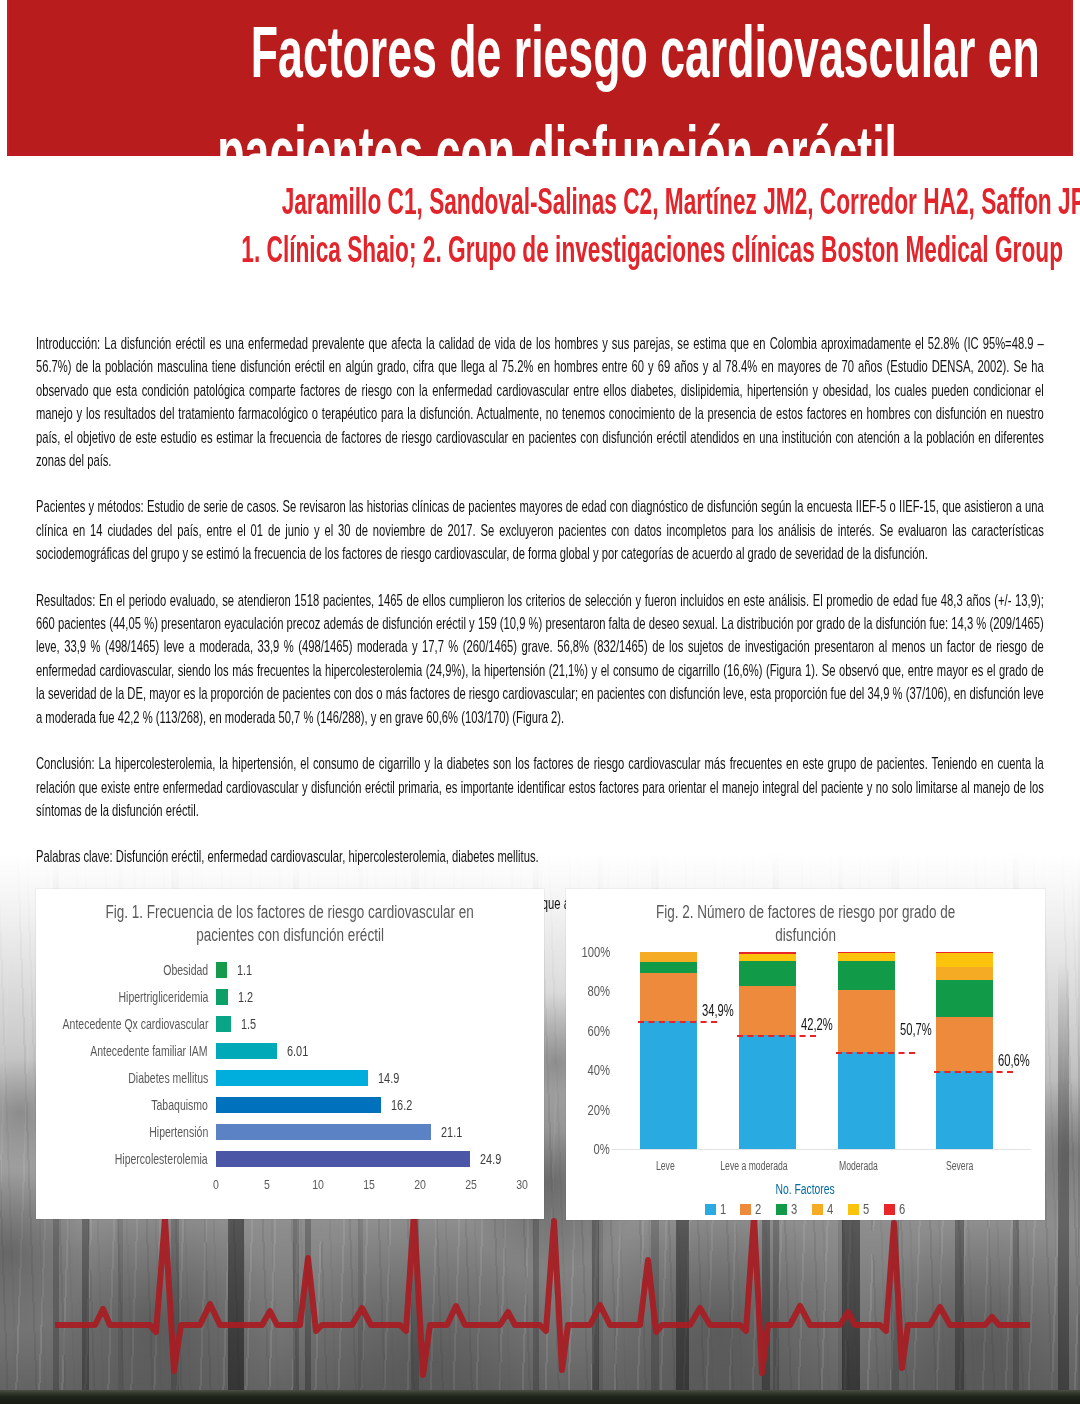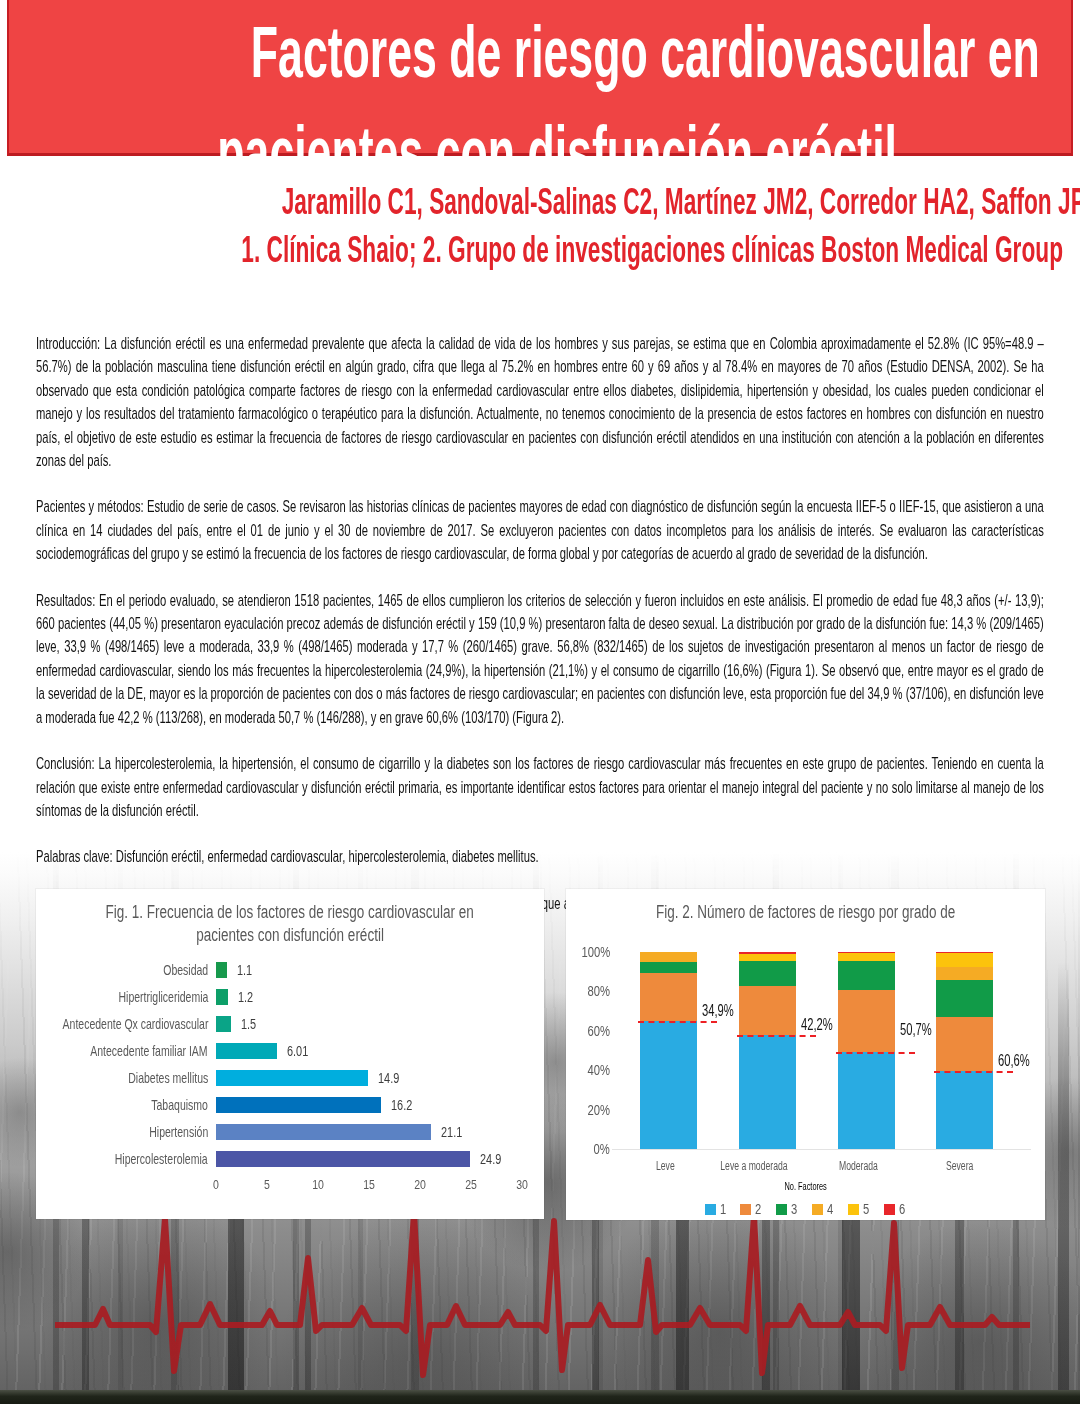--- a/index.html
+++ b/index.html
@@ -37,21 +37,21 @@
       radial-gradient(circle 75px at 1070px 300px, rgba(60,60,60,.38), transparent),
       radial-gradient(circle 120px at 160px 470px, rgba(40,40,40,.32), transparent),
       radial-gradient(circle 140px at 420px 500px, rgba(45,45,45,.28), transparent),
       radial-gradient(circle 130px at 720px 480px, rgba(40,40,40,.32), transparent),
       radial-gradient(circle 120px at 980px 490px, rgba(45,45,45,.32), transparent);}
   .ground{position:absolute;left:0;right:0;bottom:0;height:14px;
     background:linear-gradient(180deg,#4a4f44,#20251b 45%,#171b12);}
   .ecg{position:absolute;left:0;top:1205px;width:1080px;height:180px;}
 
   
-  .banner{position:absolute;left:7px;right:7px;top:0;height:153px;background:#ef4444;
+  .banner{position:absolute;left:7px;right:7px;top:0;height:153px;background:#b91c1c;
     border-bottom:3px solid #bd1b21;border-left:2px solid #c71d23;border-right:2px solid #c71d23;}
   .banner .t-line{text-align:center;color:#ffffff;font-weight:700;font-size:72px;line-height:100px;}
   .banner-inner{padding-top:2px;}
   .authors-block{position:absolute;left:0;right:0;top:178px;text-align:center;color:#e2242b;font-weight:700;}
   .authors-block .a-line{font-size:36px;line-height:48px;}
 
   
   .body-copy{position:absolute;left:36px;top:332px;width:1527px;transform:scaleX(.66);
     transform-origin:0 0;font-size:17px;line-height:23.4px;text-align:justify;color:#121212;}
   .body-copy p{margin:0 0 23px 0;}
@@ -68,21 +68,21 @@
   .f1-tick{position:absolute;top:288px;font-size:13.5px;color:#595959;}
   .f1-xlabel{position:absolute;left:180px;width:306px;top:303px;text-align:center;
     font-size:17px;color:#595959;}
   .f2-ytick{position:absolute;left:0;width:44px;text-align:right;font-size:15px;line-height:16px;color:#595959;}
   .f2-bar{position:absolute;width:57px;display:flex;flex-direction:column-reverse;}
   .f2-seg{width:100%;}
   .f2-cat{position:absolute;top:270px;font-size:12px;color:#595959;}
   .f2-baseline{position:absolute;left:46px;right:14px;top:260px;height:1px;background:#e3e3e3;}
   .f2-ann-line{position:absolute;height:0;border-top:2px dashed #ed2024;}
   .f2-ann-text{position:absolute;font-size:16px;line-height:18px;color:#141414;}
-  .f2-legend-title{position:absolute;top:292px;left:0;right:0;text-align:center;font-size:10px;color:#000000;}
+  .f2-legend-title{position:absolute;top:292px;left:0;right:0;text-align:center;font-size:14px;color:#0369a1;}
   .f2-legend{position:absolute;top:312px;left:0;right:0;display:flex;justify-content:center;
     align-items:center;gap:13px;}
   .f2-legend .item{display:flex;align-items:center;gap:4px;font-size:14px;color:#595959;}
   .f2-legend .sw{width:11px;height:11px;display:inline-block;}
 </style>
 </head>
 <body>
 
 <div class="page">
 
@@ -163,20 +163,21 @@
         <div class="f1-tick" style="left: 333px; transform: translateX(-50%);"><span class="cx cx-c" style="--sx: .78;">15</span></div>
         <div class="f1-tick" style="left: 384px; transform: translateX(-50%);"><span class="cx cx-c" style="--sx: .78;">20</span></div>
         <div class="f1-tick" style="left: 435px; transform: translateX(-50%);"><span class="cx cx-c" style="--sx: .78;">25</span></div>
         <div class="f1-tick" style="left: 486px; transform: translateX(-50%);"><span class="cx cx-c" style="--sx: .78;">30</span></div>
       </div>
   </section>
 
   <section class="card fig2">
     <div class="fig-title">
       <div><span class="cx cx-c" style="--sx:.75">Fig. 2. Número de factores de riesgo por grado de</span></div>
+      <div><span class="cx cx-c" style="--sx:.75">disfunción</span></div>
     </div>
     <div id="fig2-plot" style="position:absolute;inset:0;">
       <div class="f2-baseline"></div>
     <div class="f2-ytick" style="top: 252px;"><span class="cx cx-r" style="--sx: .75;">0%</span></div>
         <div class="f2-ytick" style="top: 212.6px;"><span class="cx cx-r" style="--sx: .75;">20%</span></div>
         <div class="f2-ytick" style="top: 173.2px;"><span class="cx cx-r" style="--sx: .75;">40%</span></div>
         <div class="f2-ytick" style="top: 133.8px;"><span class="cx cx-r" style="--sx: .75;">60%</span></div>
         <div class="f2-ytick" style="top: 94.4px;"><span class="cx cx-r" style="--sx: .75;">80%</span></div>
         <div class="f2-ytick" style="top: 55px;"><span class="cx cx-r" style="--sx: .75;">100%</span></div>
         <div class="f2-bar" style="left: 74px; top: 63px; height: 197px;">

